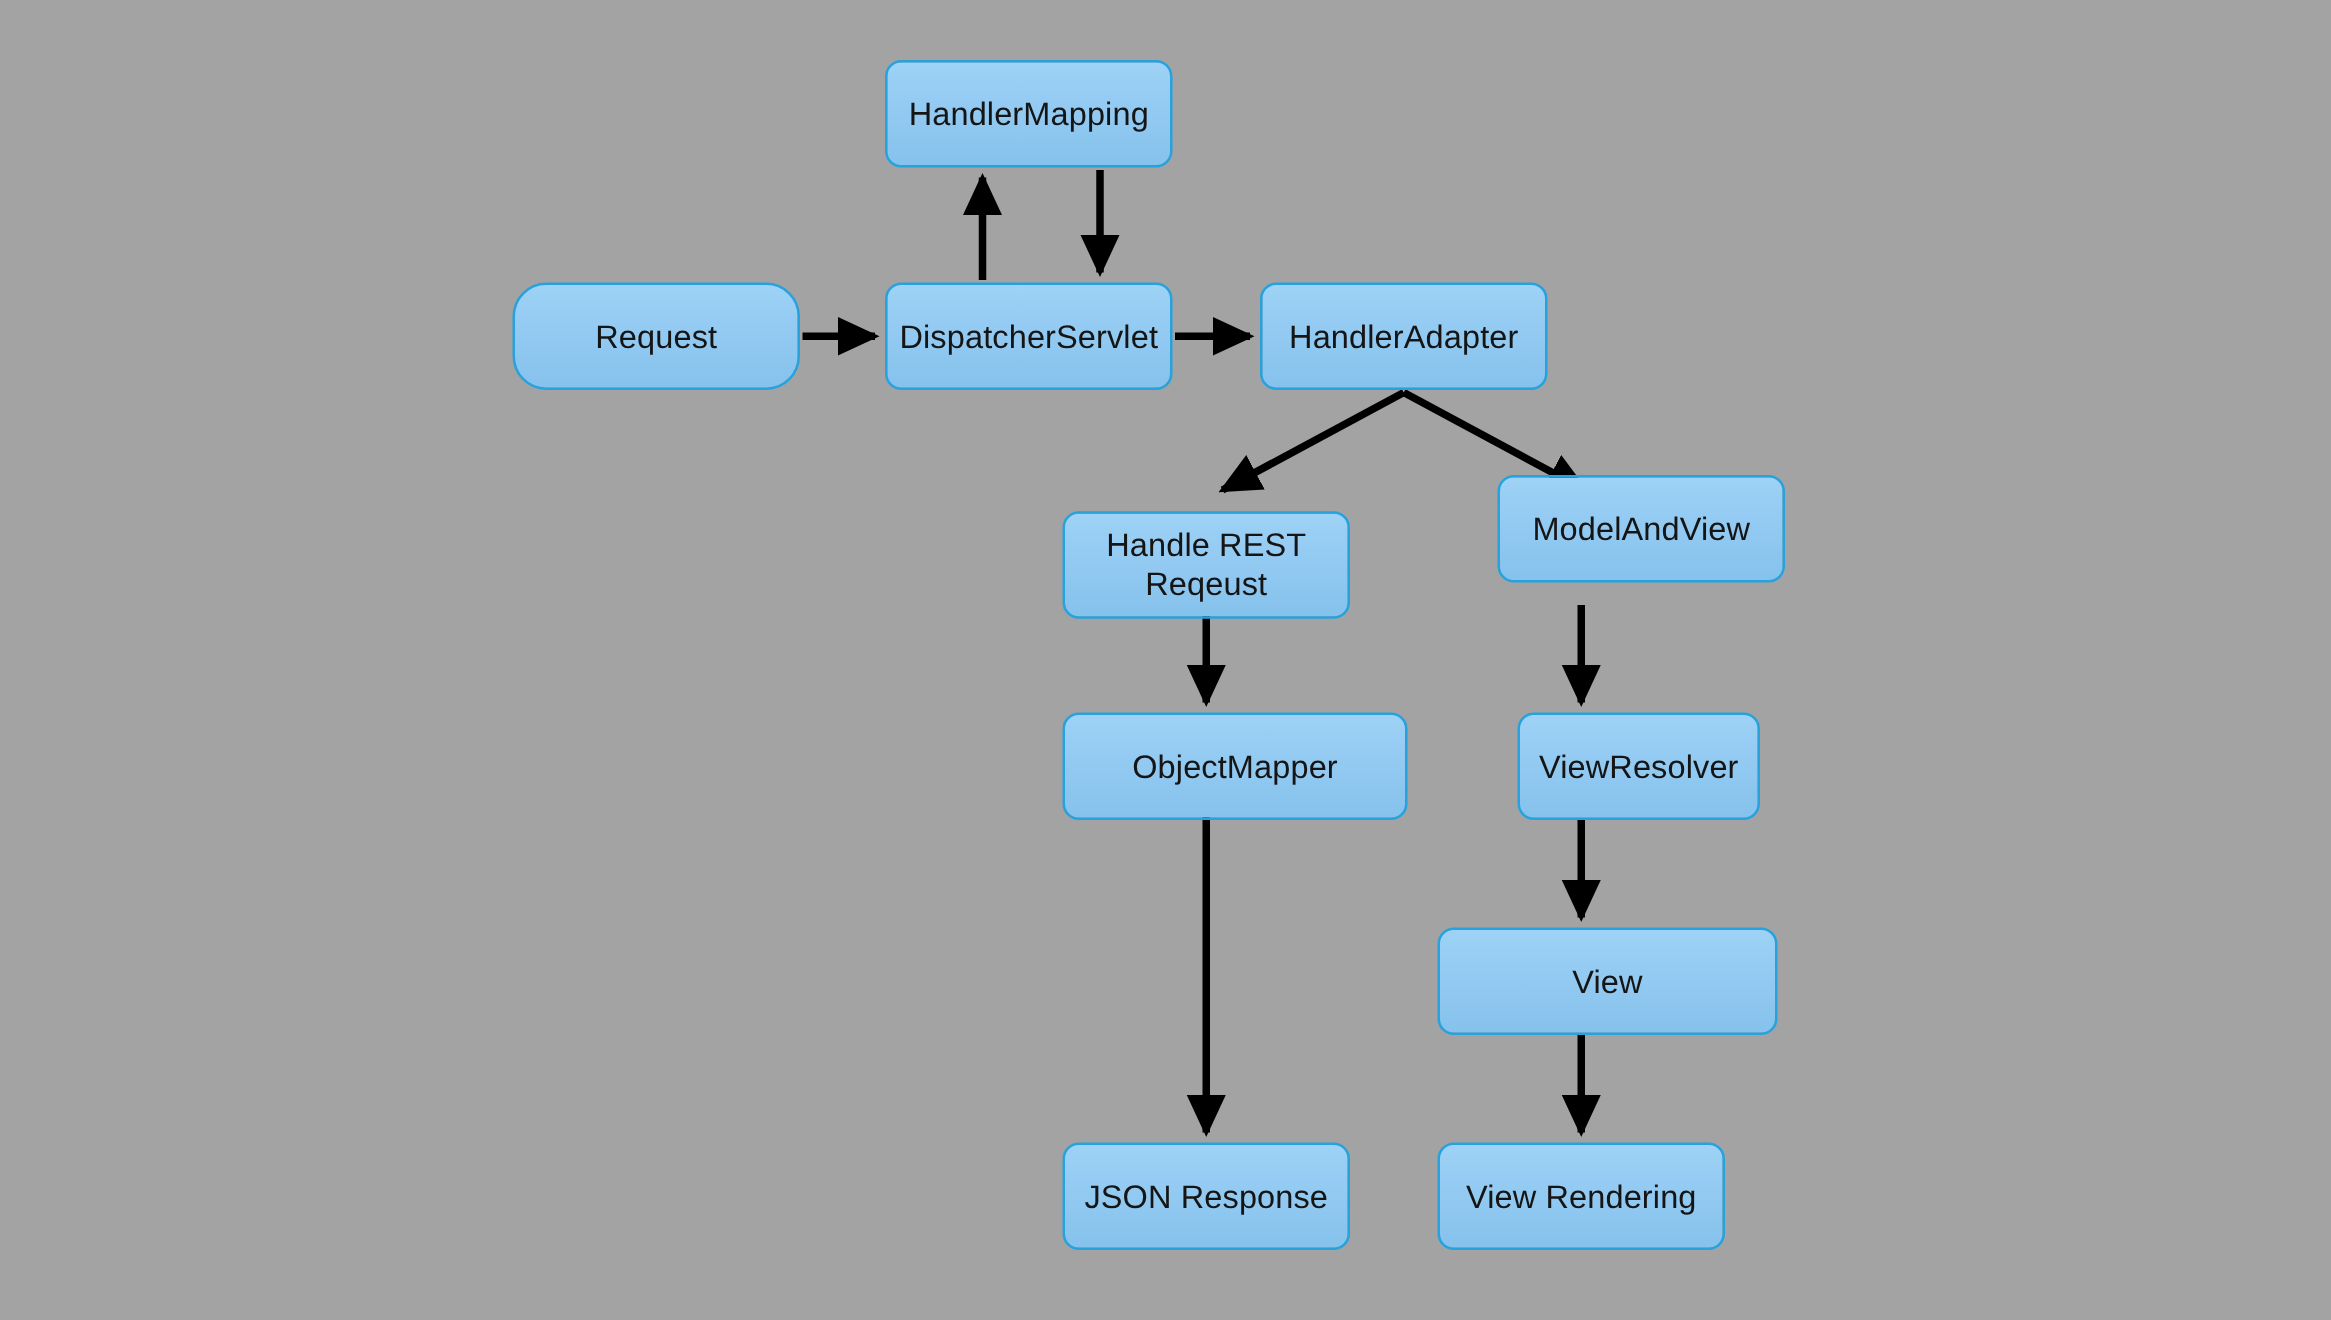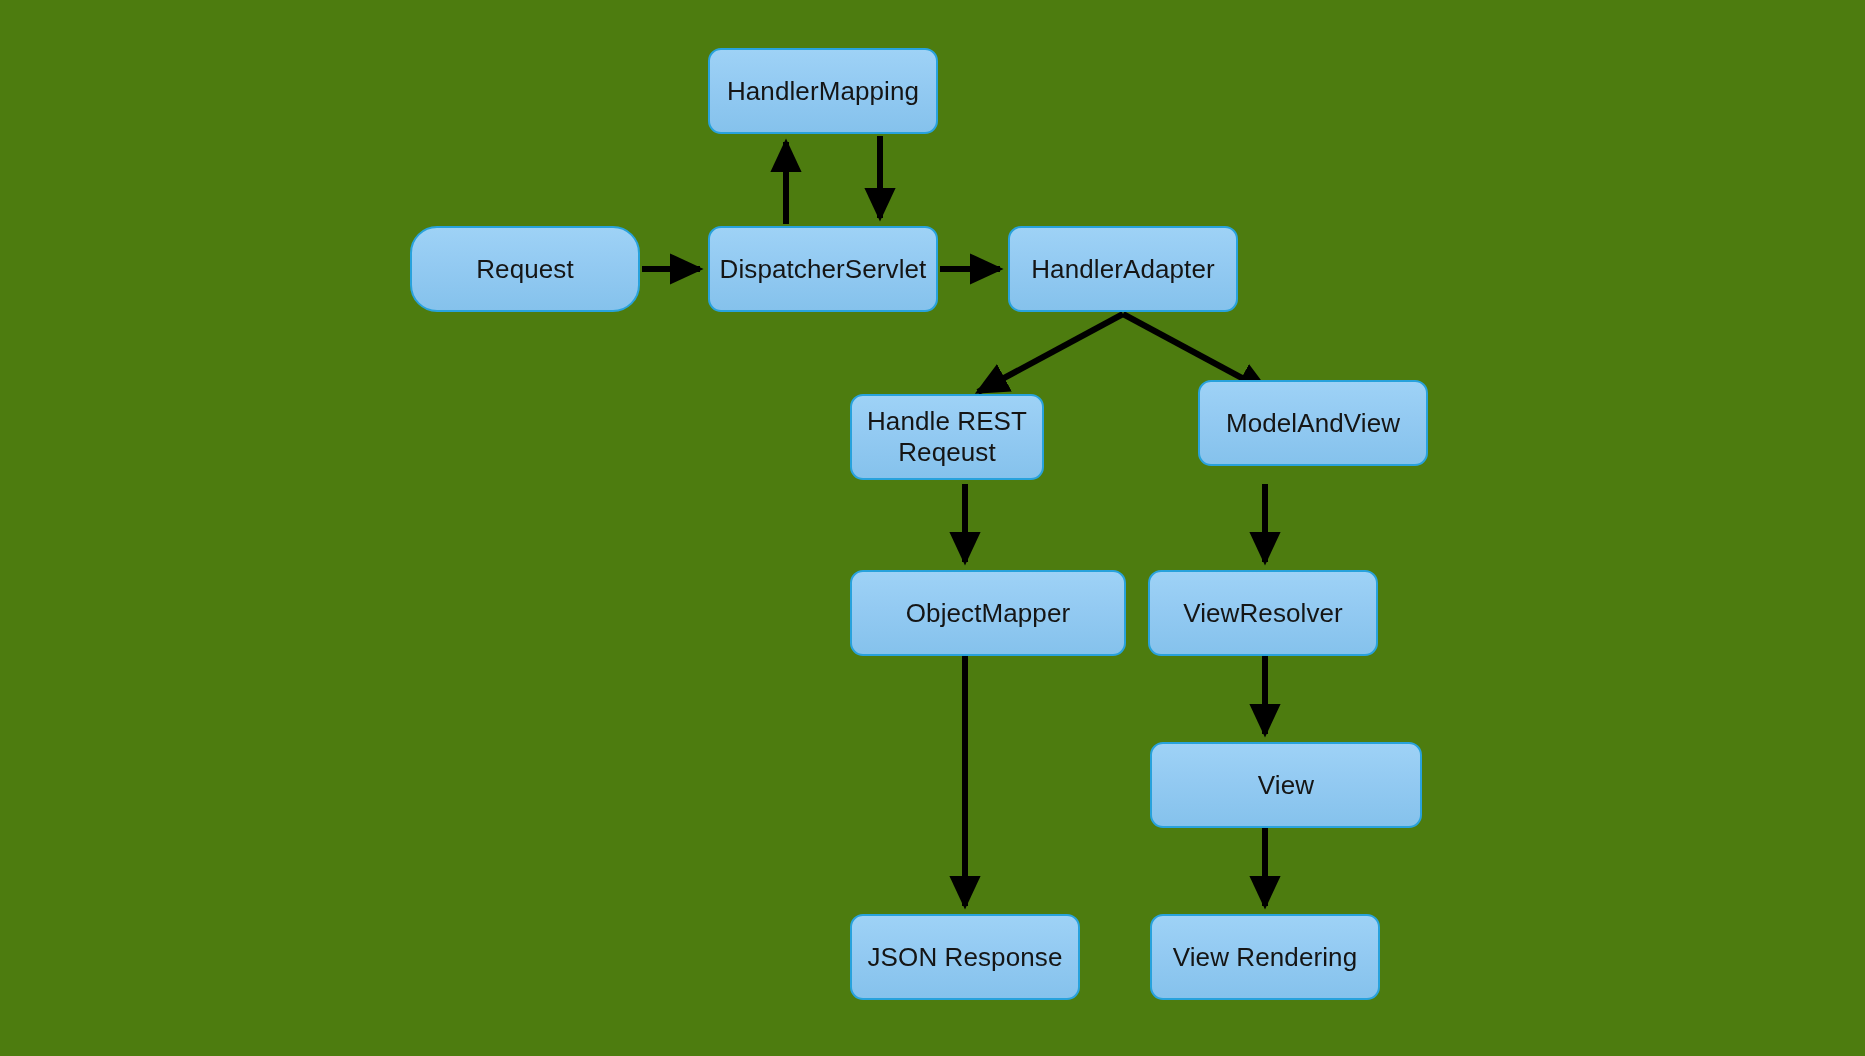--- a/index.html
+++ b/index.html
@@ -9,21 +9,21 @@
     padding: 0;
     background: #ffffff;
   }
   body {
     font-family: "Liberation Sans", sans-serif;
   }
   #canvas {
     position: relative;
     width: 1865px;
     height: 1056px;
-    background: #4d7c0f;
+    background: #a3a3a3;
     overflow: hidden;
   }
   #edge-layer {
     position: absolute;
     left: 0;
     top: 0;
     width: 1865px;
     height: 1056px;
     pointer-events: none;
   }
@@ -95,34 +95,34 @@
   </div>
 
   <div class="node" style="left: 708px; top: 226px; width: 230px; height: 86px;">
     <span class="node-label">DispatcherServlet</span>
   </div>
 
   <div class="node" style="left: 1008px; top: 226px; width: 230px; height: 86px;">
     <span class="node-label">HandlerAdapter</span>
   </div>
 
-  <div class="node" style="left: 850px; top: 394px; width: 194px; height: 86px; justify-content: center;">
+  <div class="node" style="left: 850px; top: 409px; width: 230px; height: 86px; justify-content: center;">
     <span class="node-label">Handle REST
 Reqeust</span>
   </div>
 
   <div class="node" style="left: 1150px; top: 380px; width: 230px; height: 86px; margin-left: 48px;">
     <span class="node-label">ModelAndView</span>
   </div>
 
   <div class="node" style="left: 850px; top: 570px; width: 276px; height: 86px;">
     <span class="node-label">ObjectMapper</span>
   </div>
 
-  <div class="node" style="left: 1148px; top: 570px; width: 230px; height: 86px;">
+  <div class="node" style="left: 1214px; top: 570px; width: 194px; height: 86px;">
     <span class="node-label">ViewResolver</span>
   </div>
 
   <div class="node" style="left: 1150px; top: 742px; width: 272px; height: 86px;">
     <span class="node-label">View</span>
   </div>
 
   <div class="node" style="left: 850px; top: 914px; width: 230px; height: 86px;">
     <span class="node-label">JSON Response</span>
   </div>

